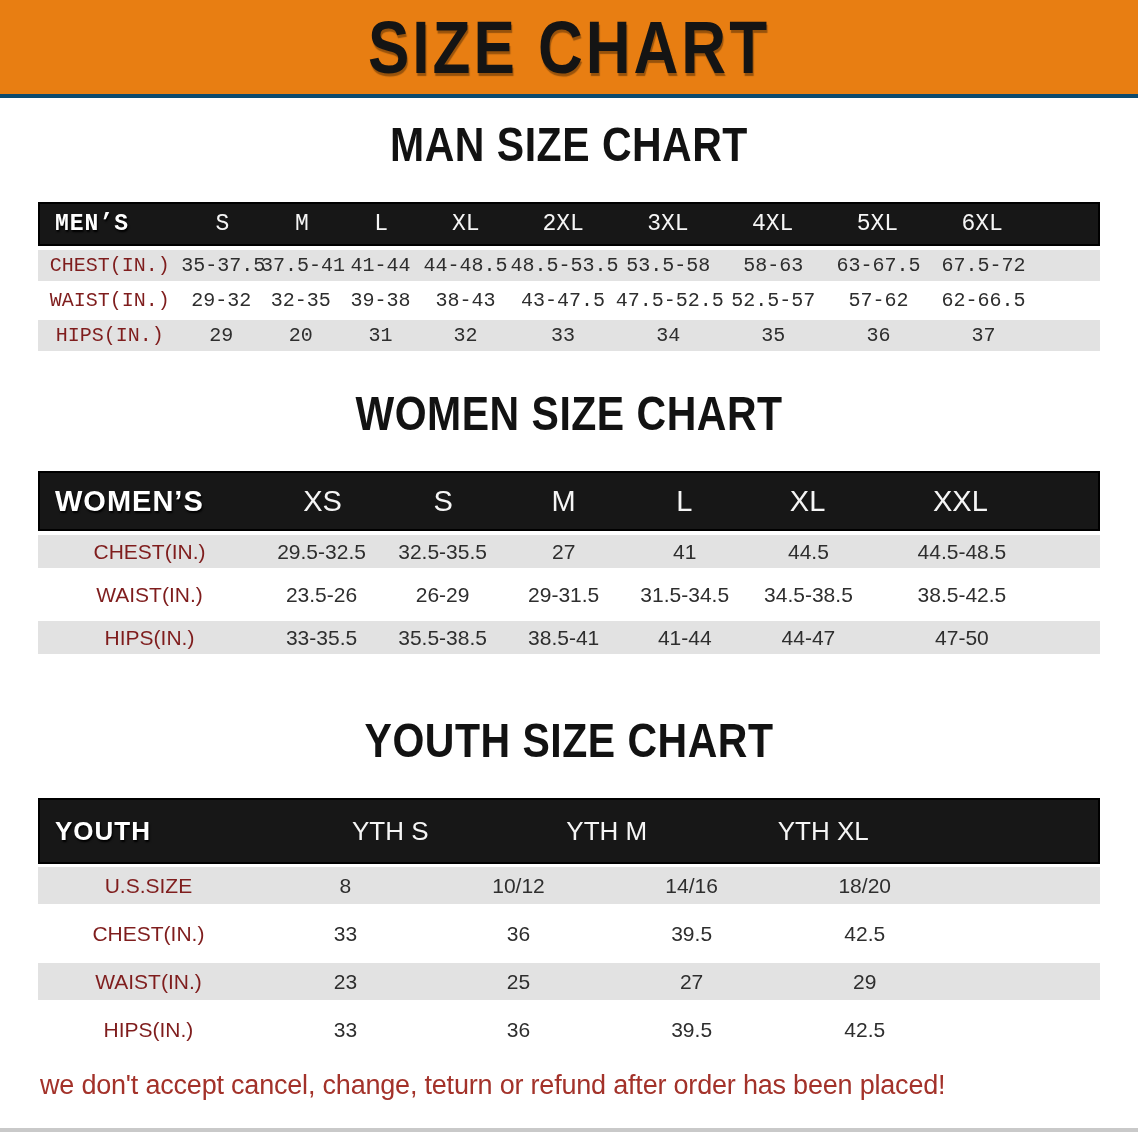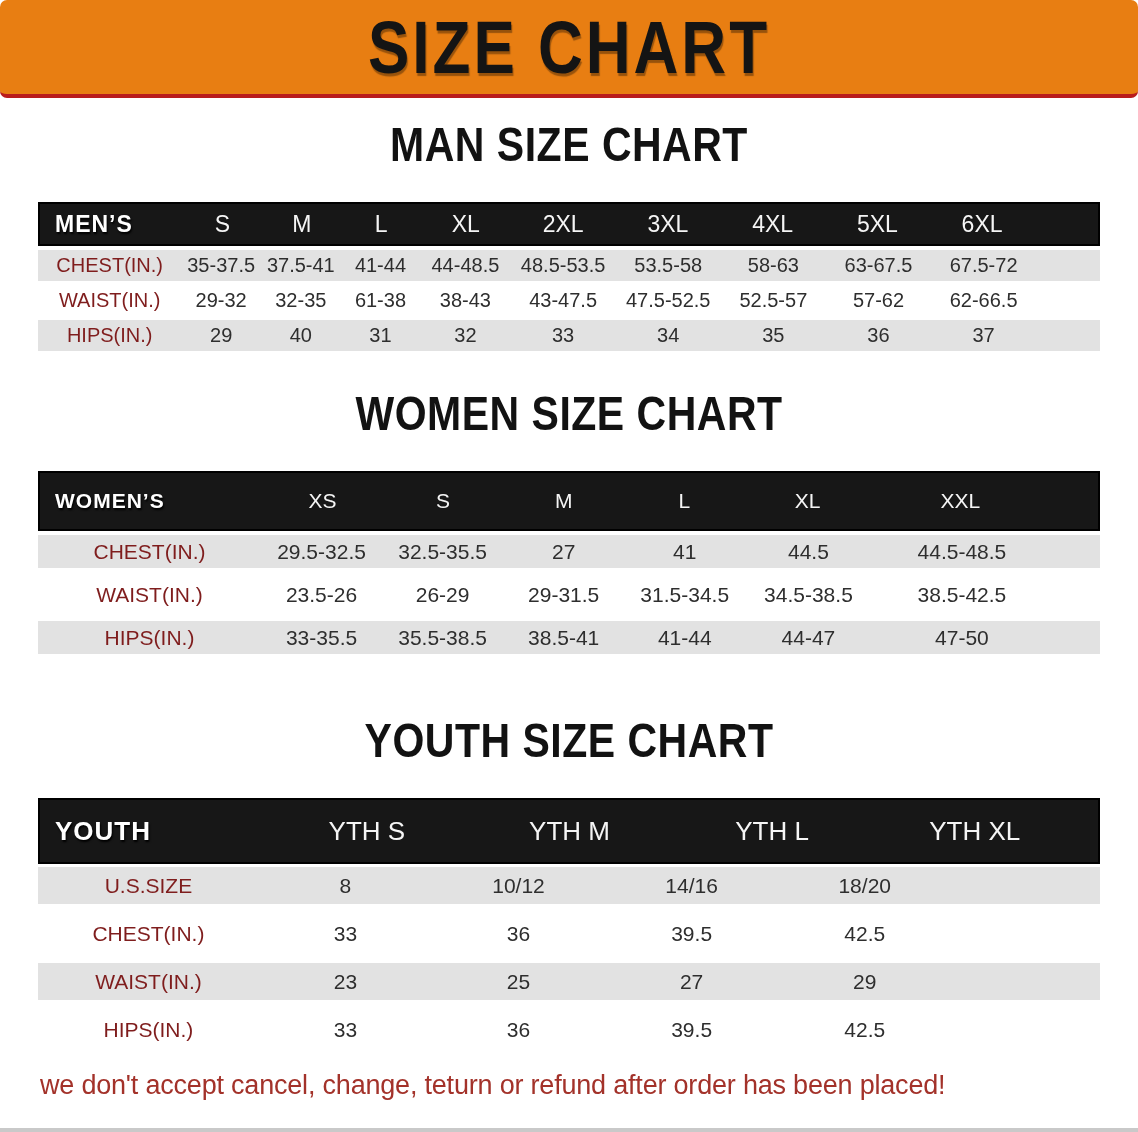--- a/index.html
+++ b/index.html
@@ -7,22 +7,22 @@
     width:1138px;height:1132px;
     background:#ffffff;
     font-family:"Liberation Sans", sans-serif;
     position:relative;
     overflow:hidden;
   }
   
   .banner{
     height:94px;
     background:#E87E12;
-    border-bottom:4px solid #b91c1c;
-    display:flex;align-items:center;justify-content:center;border-radius:7px;
+    border-bottom:4px solid #0c4a6e;
+    display:flex;align-items:center;justify-content:center;
   }
   .banner .title{
     font-size:62px;
     font-weight:bold;
     letter-spacing:3px;
     color:#141414;
     transform:scaleY(1.2);
     text-shadow:1px 2px 1px rgba(0,0,0,.35);
     white-space:nowrap;
   }
@@ -35,21 +35,21 @@
     transform:scaleY(1.18);
     height:48px;line-height:48px;
     letter-spacing:0.5px;
     white-space:nowrap;
   }
   #men-heading{margin-top:22px;}
   #women-heading{margin-top:38px;}
   #youth-heading{margin-top:62px;}
   
   .size-table{width:1062px;margin-left:38px;}
-  .men-table{margin-top:24px;}
+  .men-table{margin-top:24px;font-family:Liberation Mono, monospace;}
   .women-table{margin-top:24px;}
   .youth-table{margin-top:26px;}
   .t-head{
     display:flex;align-items:center;
     background:#171717;
     border:2px solid #000;
     box-sizing:border-box;
     color:#ffffff;
   }
   .men-table  .t-head{height:44px;}
@@ -75,21 +75,21 @@
     padding-left:15px;
     font-weight:bold;
     letter-spacing:1px;
     color:#ffffff !important;
     text-shadow:1px 2px 2px #000;
   }
   .men-table .corner{font-size:31px;}
   .women-table .corner{font-size:29px;}
   .youth-table .corner{font-size:29px;}
   .men-table  .t-head .c{font-size:23px;}
-  .women-table .t-head .c{font-size:21px;}
+  .women-table .t-head .c{font-size:29px;}
   .youth-table .t-head .c{font-size:26px;}
   .row-label{font-size:20px;color:#7f1d1d;}
   .men-table  .t-row .c{font-size:20px;}
   .women-table .t-row .c{font-size:21px;}
   .youth-table .t-row .c{font-size:21px;}
   
   .men-table .c:nth-child(1){width:13.5%;}
   .men-table .c:nth-child(2),
   .men-table .c:nth-child(3),
   .men-table .c:nth-child(4){width:7.5%;}
@@ -165,33 +165,33 @@
       <div class="c">53.5-58</div>
       <div class="c">58-63</div>
       <div class="c">63-67.5</div>
       <div class="c">67.5-72</div>
       <div class="c sp"></div>
     </div>
     <div class="t-row white">
       <div class="c row-label">WAIST(IN.)</div>
       <div class="c">29-32</div>
       <div class="c">32-35</div>
-      <div class="c">61-38</div>
+      <div class="c">39-38</div>
       <div class="c">38-43</div>
       <div class="c">43-47.5</div>
       <div class="c">47.5-52.5</div>
       <div class="c">52.5-57</div>
       <div class="c">57-62</div>
       <div class="c">62-66.5</div>
       <div class="c sp"></div>
     </div>
     <div class="t-row gray">
       <div class="c row-label">HIPS(IN.)</div>
       <div class="c">29</div>
-      <div class="c">40</div>
+      <div class="c">20</div>
       <div class="c">31</div>
       <div class="c">32</div>
       <div class="c">33</div>
       <div class="c">34</div>
       <div class="c">35</div>
       <div class="c">36</div>
       <div class="c">37</div>
       <div class="c sp"></div>
     </div>
   </div>
@@ -241,21 +241,20 @@
     </div>
   </div>
 
   <h2 id="youth-heading" class="section-heading">YOUTH SIZE CHART</h2>
 
   <div class="size-table youth-table">
     <div class="t-head">
       <div class="c corner">YOUTH</div>
       <div class="c">YTH S</div>
       <div class="c">YTH M</div>
-      <div class="c">YTH L</div>
       <div class="c">YTH XL</div>
       <div class="c sp"></div>
     </div>
     <div class="t-row gray">
       <div class="c row-label">U.S.SIZE</div>
       <div class="c">8</div>
       <div class="c">10/12</div>
       <div class="c">14/16</div>
       <div class="c">18/20</div>
       <div class="c sp"></div>

